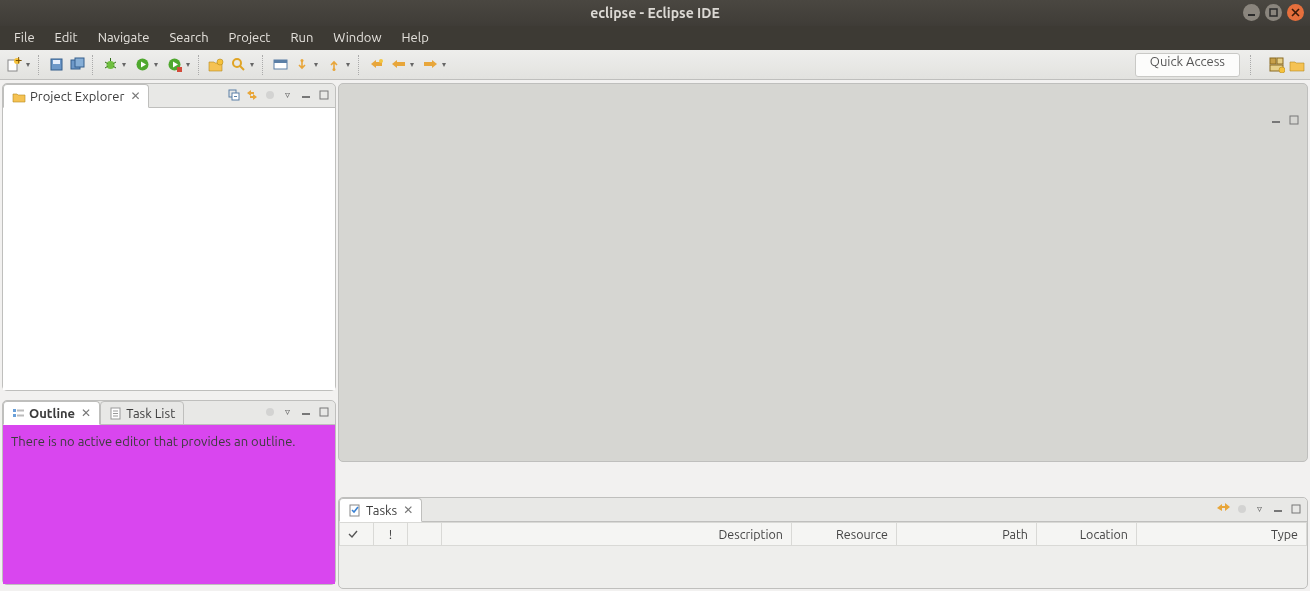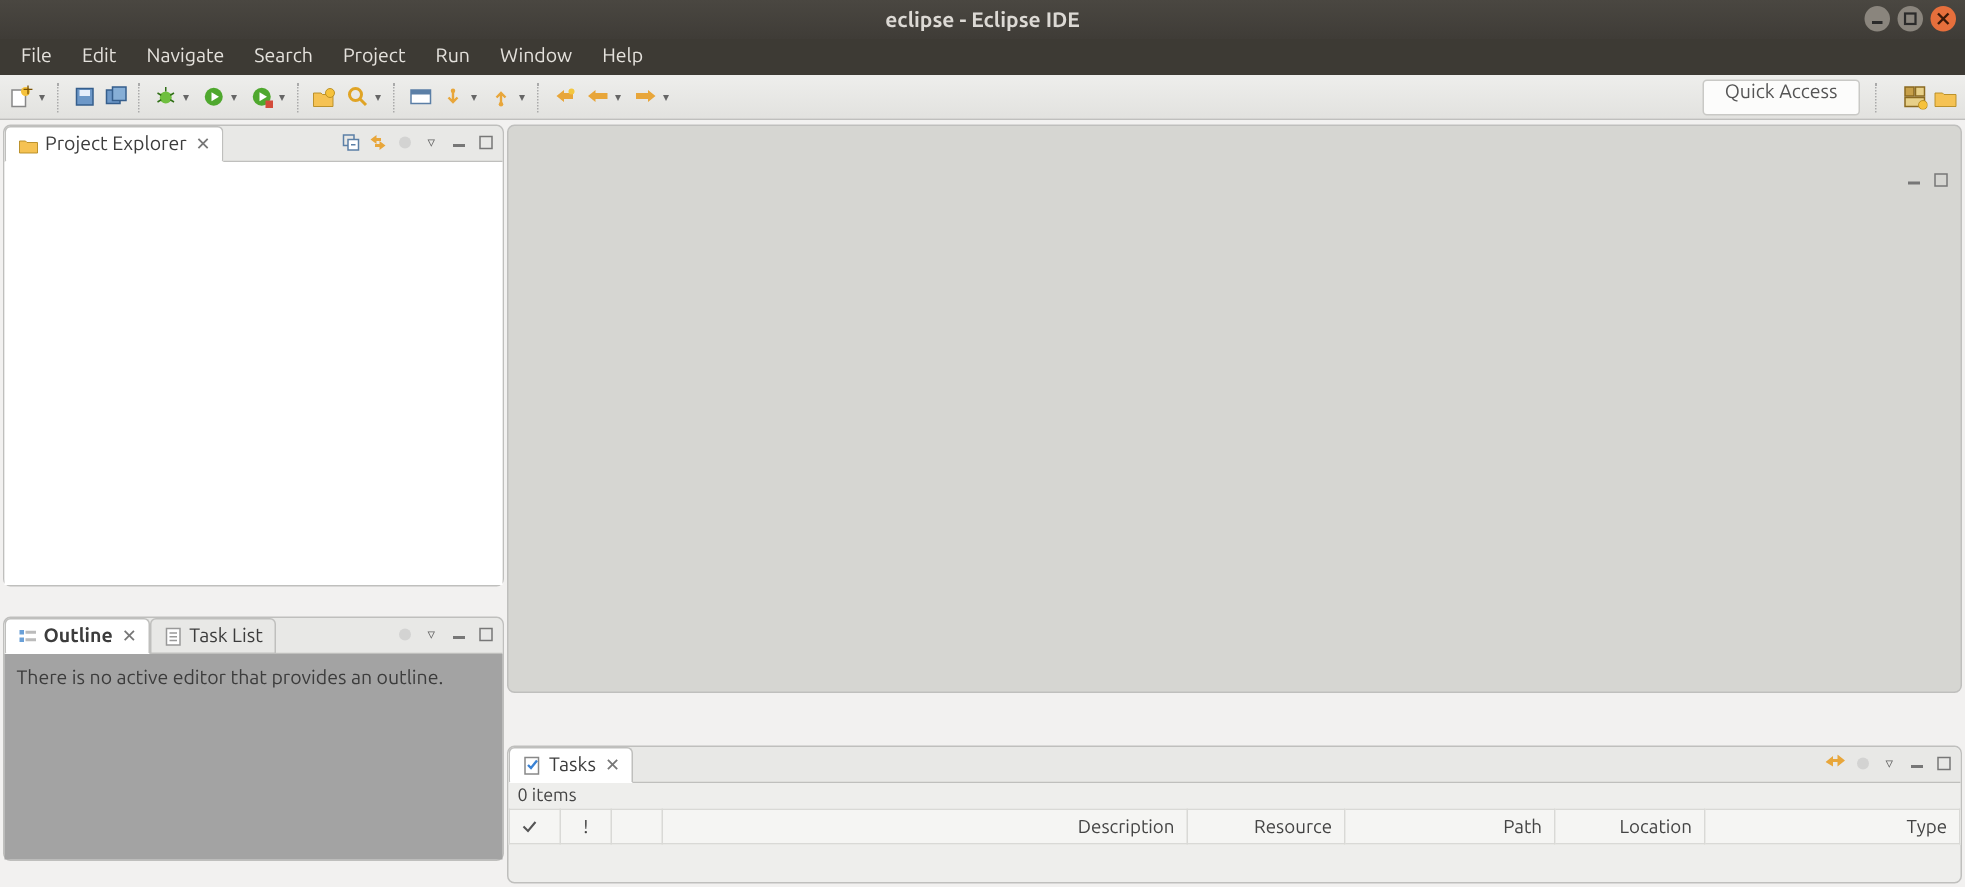--- a/index.html
+++ b/index.html
@@ -26,31 +26,31 @@
 .quickaccess { margin-left:auto; }
 .qa-btn { height:24px; padding:0 14px; background:#fcfcfb; border:1px solid #c9c9c6; border-radius:3px; display:flex; align-items:flex-start; cursor:text; color:#555; }
 .persp { display:flex; gap:2px; margin-left:10px; }
 .persp .pbtn { width:18px; height:18px; display:flex; align-items:center; justify-content:center; cursor:pointer; }
 
 
 .workspace { display:flex; height:calc(591px - 26px - 24px - 30px); }
 
 
 .leftcol { width:338px; display:flex; flex-direction:column; }
-.view { border:1px solid #bfbfbd; margin:3px 2px 17px 2px; display:flex; flex-direction:column; background:#e8e8e6; border-radius:5px;}
+.view { border:1px solid #bfbfbd; margin:3px 2px 6px 2px; display:flex; flex-direction:column; background:#e8e8e6; border-radius:5px;}
 .view.proj { height:308px; }
 .view.outline { flex:1; }
 .tabrow { height:24px; display:flex; align-items:flex-end; background:#e8e8e6; border-bottom:1px solid #bfbfbd; position:relative; border-radius:5px 5px 0 0;}
 .tab { height:24px; padding:0 8px; display:flex; align-items:center; gap:4px; background:#fff; border:1px solid #bfbfbd; border-bottom:1px solid #fff; border-radius:4px 4px 0 0; font-size:13px; cursor:pointer; position:relative; top:1px; }
 .tab.inactive { background:#e8e8e6; border-bottom:1px solid #bfbfbd; }
 .tab .x { font-size:12px; color:#777; margin-left:2px; }
 .tabtools { position:absolute; right:4px; top:3px; display:flex; gap:3px; align-items:center; }
 .tabtools .tt { width:15px; height:15px; display:flex; align-items:center; justify-content:center; font-size:10px; color:#666; cursor:pointer; }
 .viewbody { flex:1; background:#fff; overflow:auto; }
-.viewbody.grey { background:#a3a3a3; padding:8px; color:#3c3c3c; line-height:1.35;}
+.viewbody.grey { background:#d946ef; padding:8px; color:#3c3c3c; line-height:1.35;}
 
 
 .rightcol { flex:1; display:flex; flex-direction:column; padding:3px 2px 2px 0;gap:32px; }
 .editor { flex:1; border:1px solid #bfbfbd; background:#d6d6d2; position:relative; border-radius:5px;}
 .editor .edtools { position:absolute; right:6px; top:28px; display:flex; gap:3px; }
 .editor .edtools .tt { width:15px; height:15px; display:flex; align-items:center; justify-content:center; font-size:10px; color:#666; cursor:pointer; }
 
 .tasks { height:92px; border:1px solid #bfbfbd; margin-top:3px; background:#eeeeec; display:flex; flex-direction:column; border-radius:5px;}
 .tasks .tabrow { background:#e8e8e6; }
 .tasks .count { padding:2px 6px; font-size:12px; color:#444; background:#eeeeec;}
@@ -365,21 +365,20 @@
                 <rect x="1" y="6" width="8" height="2" fill="#777"></rect>
               </svg>
             </div>
           <div class="tt">
               <svg width="10" height="10">
                 <rect x="1" y="1" width="8" height="8" fill="none" stroke="#777"></rect>
               </svg>
             </div>
         </div>
       </div>
-      <div class="count">0 items</div>
       <table>
         <tbody>
             <tr>
           <th class="sm">
                 <svg width="10" height="10">
                   <polyline points="1,5 4,8 9,2" fill="none" stroke="#555" stroke-width="1.4"></polyline>
                 </svg>
               </th>
           <th class="sm">!</th>
           <th class="sm"></th>

